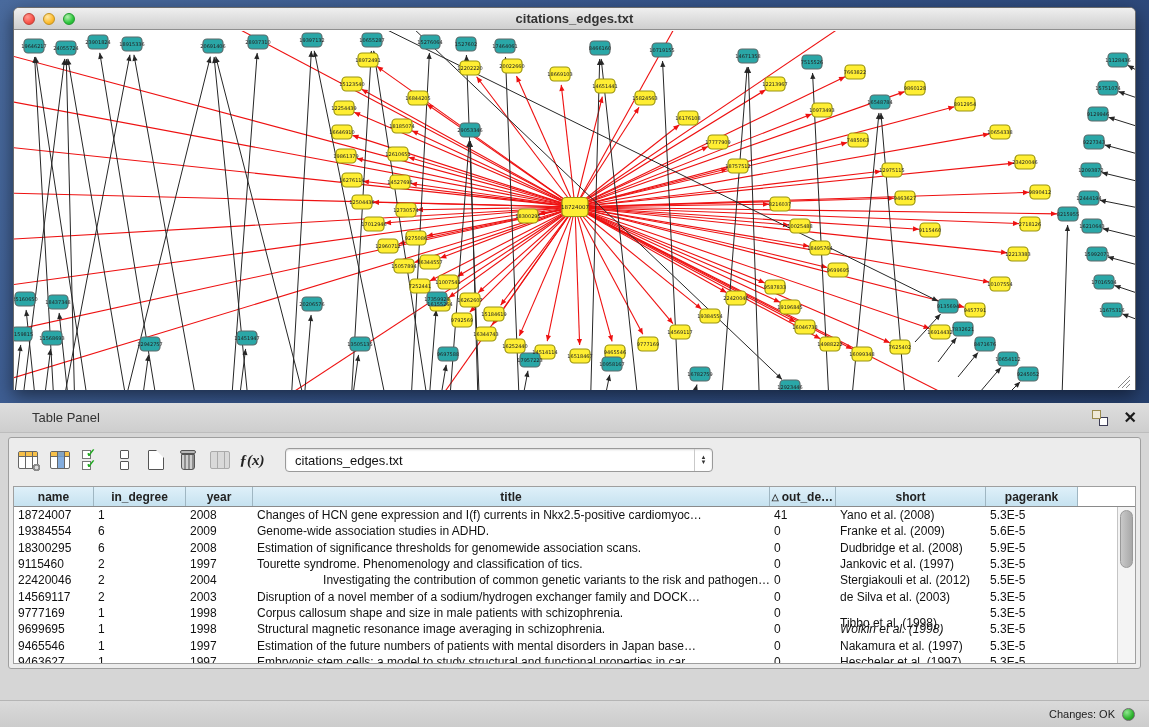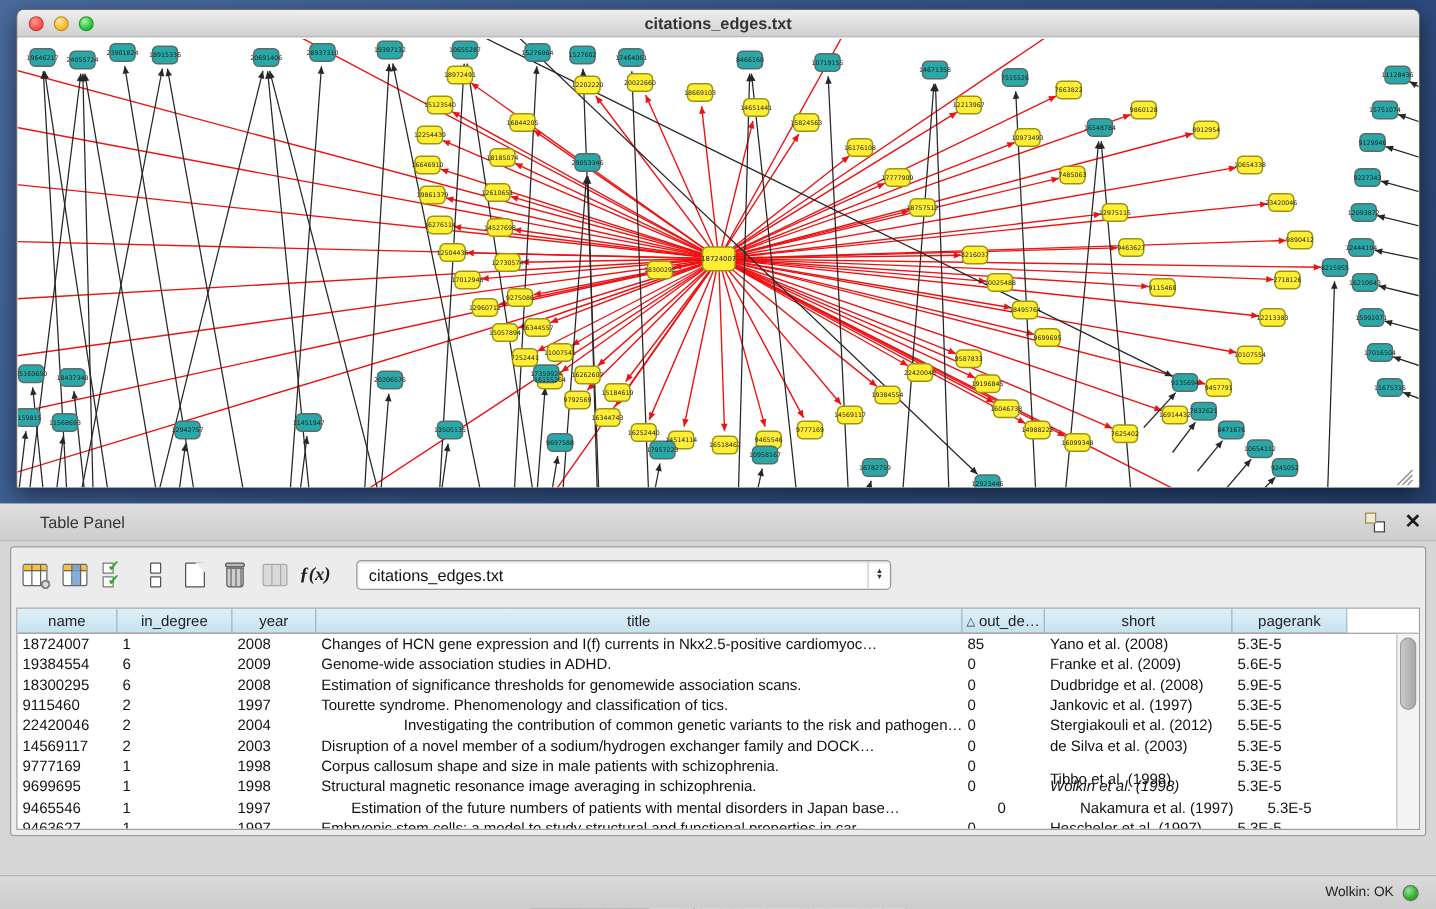--- a/index.html
+++ b/index.html
@@ -77,21 +77,21 @@
     border:1px solid #9a9a9a; border-radius:4px; display:flex; align-items:center;
     box-shadow:inset 0 1px 2px rgba(0,0,0,.15); cursor:pointer; }
   .combo-text { flex:1; font-size:13px; color:#111; padding-left:9px; }
   .combo-arrows { width:18px; height:100%; border-left:1px solid #c9c9c9;
     display:flex; flex-direction:column; align-items:center; justify-content:center;
     font-size:6px; color:#333; line-height:5px; }
 
   .table-wrap { position:absolute; left:4px; right:4px; top:48px; bottom:4px;
     background:#fff; border:1px solid #9f9f9f; overflow:hidden; }
   .thead { display:flex; height:20px; background:linear-gradient(#dff0f9,#c6e2f0);
-    border-bottom:1px solid #8a8a8a; font-size:12px; color:#222; }
+    border-bottom:1px solid #8a8a8a; font-size:12px; color:#222;font-weight:bold; }
   .th { display:flex; align-items:center; justify-content:center;
     border-right:1px solid #9fb6c2; overflow:hidden; white-space:nowrap; cursor:pointer; }
   .th .sort { font-size:9px; margin-right:3px; color:#333; }
   .th.filler { background:#fff; border-right:none; flex:1; cursor:default; }
   .tbody { position:absolute; left:0; right:18px; top:20px; bottom:0; overflow:hidden; }
   .tr { display:flex; height:16.3px; align-items:center; font-size:12px; color:#111; }
   .td { padding-left:4px; overflow:hidden; white-space:nowrap; text-overflow:ellipsis; }
   .vscroll { position:absolute; right:0; top:20px; bottom:0; width:18px;
     background:#f4f4f4; border-left:1px solid #c4c4c4; }
   .vthumb { position:absolute; left:2px; right:2px; top:3px; height:58px; border-radius:7px;
@@ -728,21 +728,21 @@
             <span>pagerank</span>
           </div>
           <div class="th filler"></div>
         </div>
       <div class="tbody" id="tbody">
           <div class="tr">
             <div class="td" style="width: 80px;">18724007</div>
             <div class="td" style="width: 92px;">1</div>
             <div class="td" style="width: 67px;">2008</div>
             <div class="td" style="width: 517px;">Changes of HCN gene expression and I(f) currents in Nkx2.5-positive cardiomyoc…</div>
-            <div class="td" style="width: 66px;">85</div>
+            <div class="td" style="width: 66px;">41</div>
             <div class="td" style="width: 150px;">Yano et al. (2008)</div>
             <div class="td" style="width: 92px;">5.3E-5</div>
           </div>
           <div class="tr">
             <div class="td" style="width: 80px;">19384554</div>
             <div class="td" style="width: 92px;">6</div>
             <div class="td" style="width: 67px;">2009</div>
             <div class="td" style="width: 517px;">Genome-wide association studies in ADHD.</div>
             <div class="td" style="width: 66px;">0</div>
             <div class="td" style="width: 150px;">Franke et al. (2009)</div>
@@ -799,21 +799,21 @@
             <div class="td" style="width: 67px;">1998</div>
             <div class="td" style="width: 517px;">Structural magnetic resonance image averaging in schizophrenia.</div>
             <div class="td" style="width: 66px;">0</div>
             <div class="td" style="width: 150px; font-style: italic;">Wolkin et al. (1998)</div>
             <div class="td" style="width: 92px;">5.3E-5</div>
           </div>
           <div class="tr">
             <div class="td" style="width: 80px;">9465546</div>
             <div class="td" style="width: 92px;">1</div>
             <div class="td" style="width: 67px;">1997</div>
-            <div class="td" style="width: 517px; margin-left: 24px;">Estimation of the future numbers of patients with mental disorders in Japan base…</div>
+            <div class="td" style="width: 517px;">Estimation of the future numbers of patients with mental disorders in Japan base…</div>
             <div class="td" style="width: 66px;">0</div>
             <div class="td" style="width: 150px;">Nakamura et al. (1997)</div>
             <div class="td" style="width: 92px;">5.3E-5</div>
           </div>
           <div class="tr">
             <div class="td" style="width: 80px;">9463627</div>
             <div class="td" style="width: 92px;">1</div>
             <div class="td" style="width: 67px;">1997</div>
             <div class="td" style="width: 517px;">Embryonic stem cells: a model to study structural and functional properties in car…</div>
             <div class="td" style="width: 66px;">0</div>
@@ -830,15 +830,15 @@
       <div class="seg" id="tabs-seg">
           <div class="seg-btn sel">Node Table</div>
           <div class="seg-btn">Edge Table</div>
           <div class="seg-btn">Network Table</div>
         </div>
     </div>
   </div>
 </div>
 
 <div class="status-bar">
-  <span class="mem-label">Wolkin: OK</span>
+  <span class="mem-label">Changes: OK</span>
   <span class="mem-dot"></span>
 </div>
 
 </body></html>

